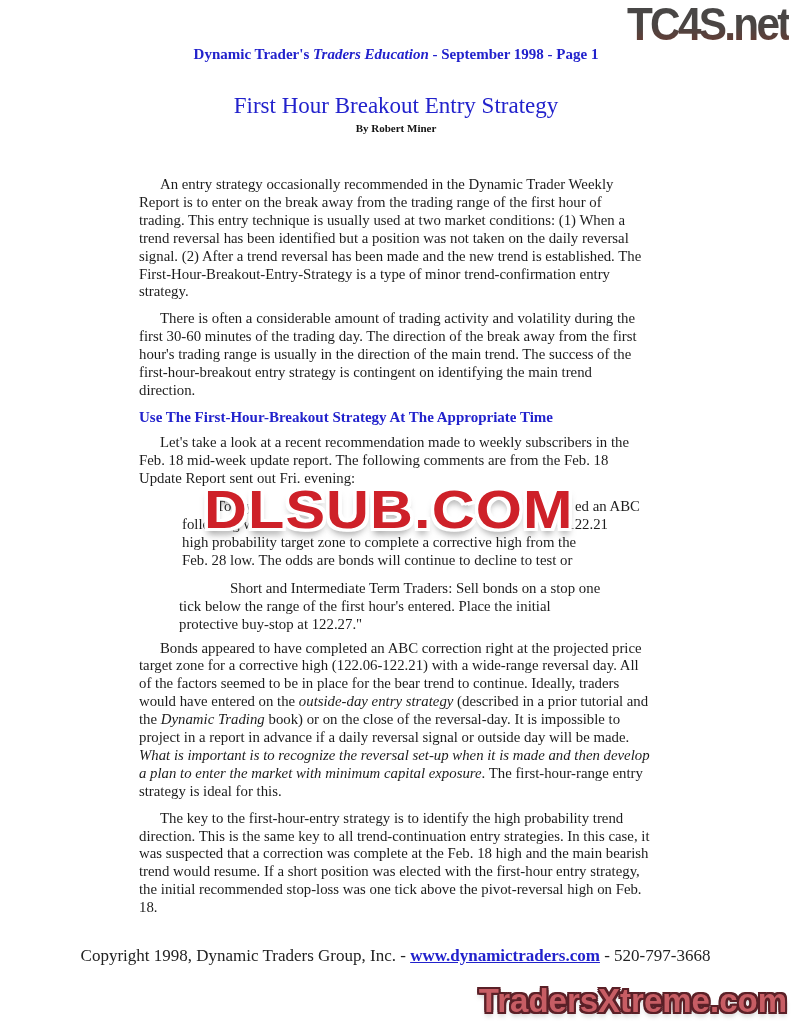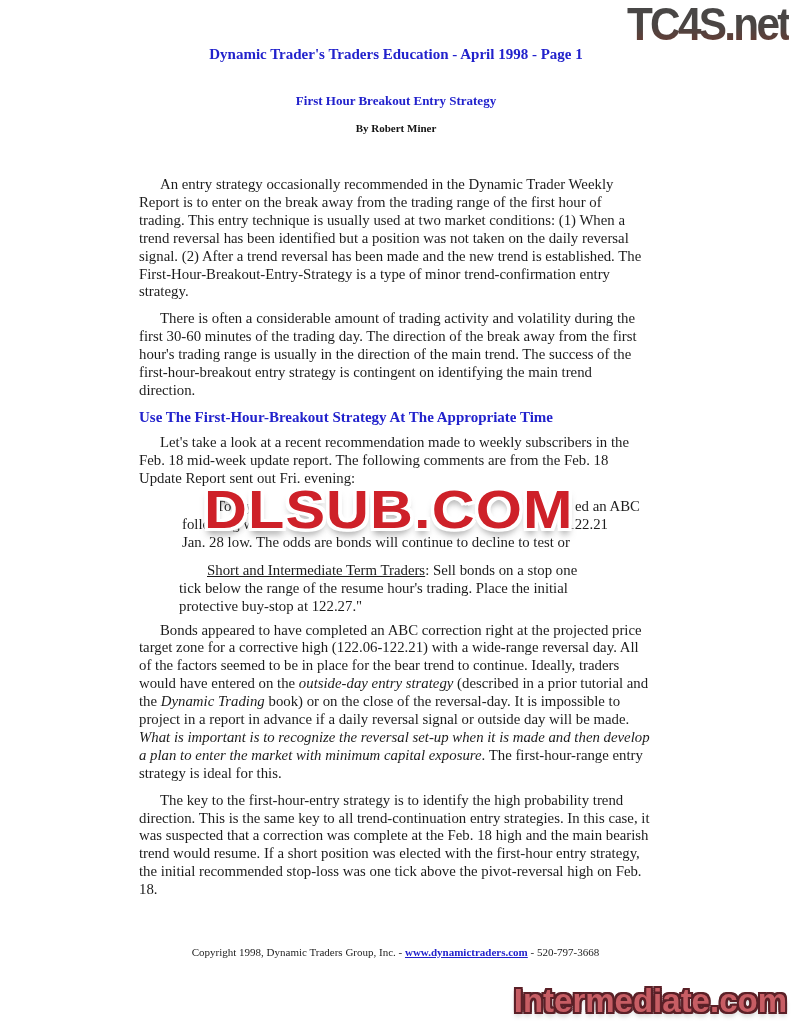--- a/index.html
+++ b/index.html
@@ -8,39 +8,39 @@
     background:#ffffff;
     font-family:"Liberation Serif",serif;
     color:#1c1c1c;
   }
   
   .doc-header{
     position:absolute;top:46px;left:139px;width:514px;
     text-align:center;font-weight:bold;font-size:15px;line-height:17px;
     color:#2222cc;white-space:nowrap;
   }
-  .doc-header .it{}
+  .doc-header .it{font-style:italic;}
   .logo-tc4s{
     position:absolute;top:0;right:2px;
     font-family:"Liberation Sans",sans-serif;font-weight:bold;
     font-size:47px;line-height:48px;letter-spacing:-3px;
     transform:scaleX(0.9);transform-origin:top right;
     color:#4c4340;
   }
   @supports ((-webkit-background-clip:text) or (background-clip:text)){
     .logo-tc4s{
       background:linear-gradient(180deg,#484848 0%,#4a4543 55%,#6e392f 100%);
       -webkit-background-clip:text;background-clip:text;
       color:transparent;
     }
   }
   
   .title{
     position:absolute;top:93px;left:139px;width:514px;text-align:center;
-    font-size:13px;font-weight:bold;color:#2222cc;
+    font-size:23px;font-weight:normal;color:#2222cc;
   }
   .byline{
     position:absolute;top:122px;left:139px;width:514px;text-align:center;
     font-size:11px;font-weight:bold;color:#141414;
   }
   
   .main{
     position:absolute;top:176px;left:139px;width:514px;
     font-size:14.8px;line-height:17.9px;text-align:left;
   }
@@ -56,25 +56,25 @@
   }
   .quote .line{white-space:nowrap;height:18px;overflow:visible;}
   .quote .row{display:flex;justify-content:space-between;}
   .quote .row.first{padding-left:28px;}
   .quote .tail-2{margin-right:32px;}
   .note{
     margin:0 0 7px 40px;width:470px;line-height:18px;
   }
   .note .line{white-space:nowrap;height:18px;}
   .note .line.first{padding-left:28px;}
-  .note .ul{text-decoration:underline;}
+  .note .ul{margin-left:23px;}
   
   .footer{
     position:absolute;top:946px;left:0;width:791px;text-align:center;
-    font-size:11px;color:#232323;white-space:nowrap;
+    font-size:17px;color:#232323;white-space:nowrap;
   }
   .footer a{color:#2222cc;font-weight:bold;text-decoration:underline;cursor:pointer;}
   
   .stamp-dlsub{
     position:absolute;top:484px;left:204px;
     font-family:"Liberation Sans",sans-serif;font-weight:bold;
     font-size:54px;line-height:50px;letter-spacing:1px;
     transform:scaleX(1.1);transform-origin:left center;
     color:#ce2129;white-space:nowrap;
     text-shadow:
@@ -96,21 +96,21 @@
        0   -2px 0 #5a2027, 0    2px 0 #5a2027,
        0    4px 5px rgba(120,120,120,0.45);
   }
 </style>
 </head>
 <body>
 
 <div class="logo-tc4s">TC4S.net</div>
 
 <div class="doc-header">
-  <span>Dynamic Trader's </span><span class="it">Traders Education</span><span> - April 1998 - Page 1</span>
+  <span>Dynamic Trader's </span><span class="it">Traders Education</span><span> - September 1998 - Page 1</span>
 </div>
 
 <div class="title">First Hour Breakout Entry Strategy</div>
 <div class="byline">By Robert Miner</div>
 
 <div class="main">
 
   <p>An entry strategy occasionally recommended in the Dynamic Trader Weekly Report is to enter on the break away from the trading range of the first hour of trading. This entry technique is usually used at two market conditions:  (1) When a trend reversal has been identified but a position was not taken on the daily reversal signal. (2) After a trend reversal has been made and the new trend is established. The First-Hour-Breakout-Entry-Strategy is a type of minor trend-confirmation entry strategy.</p>
 
   <p>There is often a considerable amount of trading activity and volatility during the first 30-60 minutes of the trading day. The direction of the break away from the first hour's trading range is usually in the direction of the main trend. The success of the first-hour-breakout entry strategy is contingent on identifying the main trend direction.</p>
@@ -121,38 +121,39 @@
 
   <div class="quote">
     <div class="line row first">
       <span>"Today</span>
       <span>ed an ABC</span>
     </div>
     <div class="line row">
       <span>following w</span>
       <span class="tail-2">122.21</span>
     </div>
-    <div class="line">Jan. 28 low. The odds are bonds will continue to decline to test or</div>
+    <div class="line">high probability target zone to complete a corrective high from the</div>
+    <div class="line">Feb. 28 low. The odds are bonds will continue to decline to test or</div>
   </div>
 
   <div class="note">
     <div class="line first">
       <span class="ul">Short and Intermediate Term Traders</span><span>: Sell bonds on a stop one</span>
     </div>
-    <div class="line">tick below the range of the resume hour's trading. Place the initial</div>
+    <div class="line">tick below the range of the first hour's entered. Place the initial</div>
     <div class="line">protective buy-stop at 122.27."</div>
   </div>
 
   <p>
     <span>Bonds appeared to have completed an ABC correction right at the projected price target zone for a corrective high (122.06-122.21) with a wide-range reversal day. All of the factors seemed to be in place for the bear trend to continue. Ideally, traders would have entered on the </span><span class="it">outside-day entry strategy</span><span> (described in a prior tutorial and the </span><span class="it">Dynamic Trading</span><span> book) or on the close of the reversal-day. It is impossible to project in a report in advance if a daily reversal signal or outside day will be made. </span><span class="it">What is important is to recognize the reversal set-up when it is made and then develop a plan to enter the market with minimum capital exposure</span><span>. The first-hour-range entry strategy is ideal for this.</span>
   </p>
 
   <p>The key to the first-hour-entry strategy is to identify the high probability trend direction. This is the same key to all trend-continuation entry strategies. In this case, it was suspected that a correction was complete at the Feb. 18 high and the main bearish trend would resume. If a short position was elected with the first-hour entry strategy, the initial recommended stop-loss was one tick above the pivot-reversal high on Feb. 18.</p>
 
 </div>
 
 <div class="stamp-dlsub">DLSUB.COM</div>
 
 <div class="footer">
   <span>Copyright 1998, Dynamic Traders Group, Inc. - </span><a>www.dynamictraders.com</a><span> - 520-797-3668</span>
 </div>
 
-<div class="stamp-bottom">Intermediate.com</div>
+<div class="stamp-bottom">TradersXtreme.com</div>
 
 </body></html>

